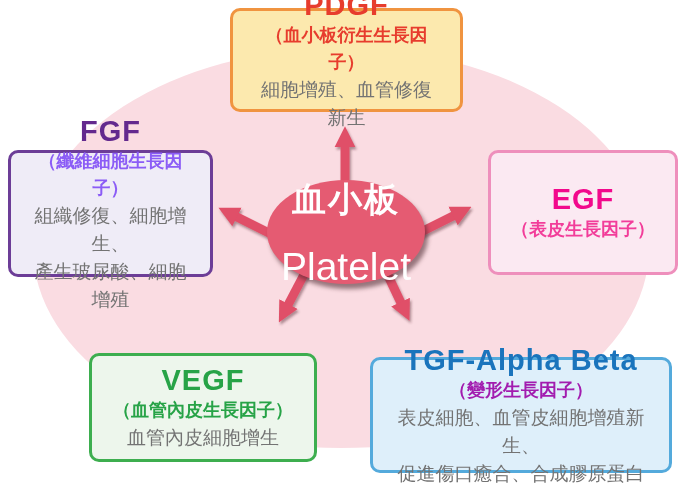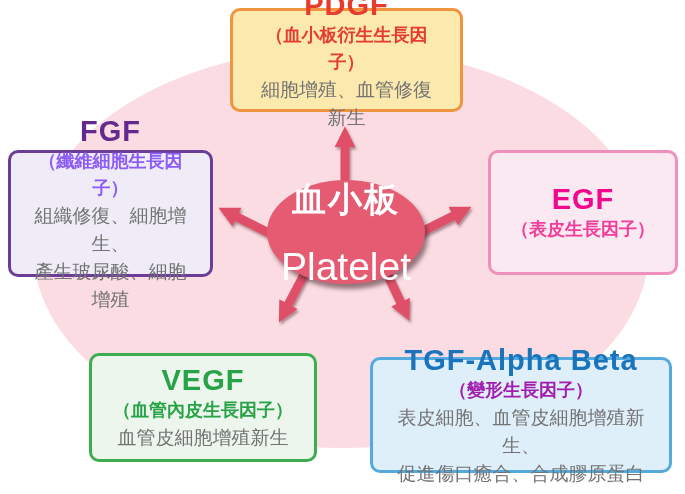--- a/index.html
+++ b/index.html
@@ -148,21 +148,21 @@
   </div>
 
   <div class="factor-box box-egf">
     <div class="factor-title">EGF</div>
     <div class="factor-subtitle">（表皮生長因子）</div>
   </div>
 
   <div class="factor-box box-vegf">
     <div class="factor-title">VEGF</div>
     <div class="factor-subtitle">（血管內皮生長因子）</div>
-    <div class="factor-body">血管皮細胞增殖新生</div>
+    <div class="factor-body">血管內皮細胞增生</div>
   </div>
 
   <div class="factor-box box-tgf">
     <div class="factor-title">TGF-Alpha Beta</div>
     <div class="factor-subtitle">（變形生長因子）</div>
     <div class="factor-body">表皮細胞、血管皮細胞增殖新生、
 促進傷口癒合、合成膠原蛋白</div>
   </div>
 
 </div>

